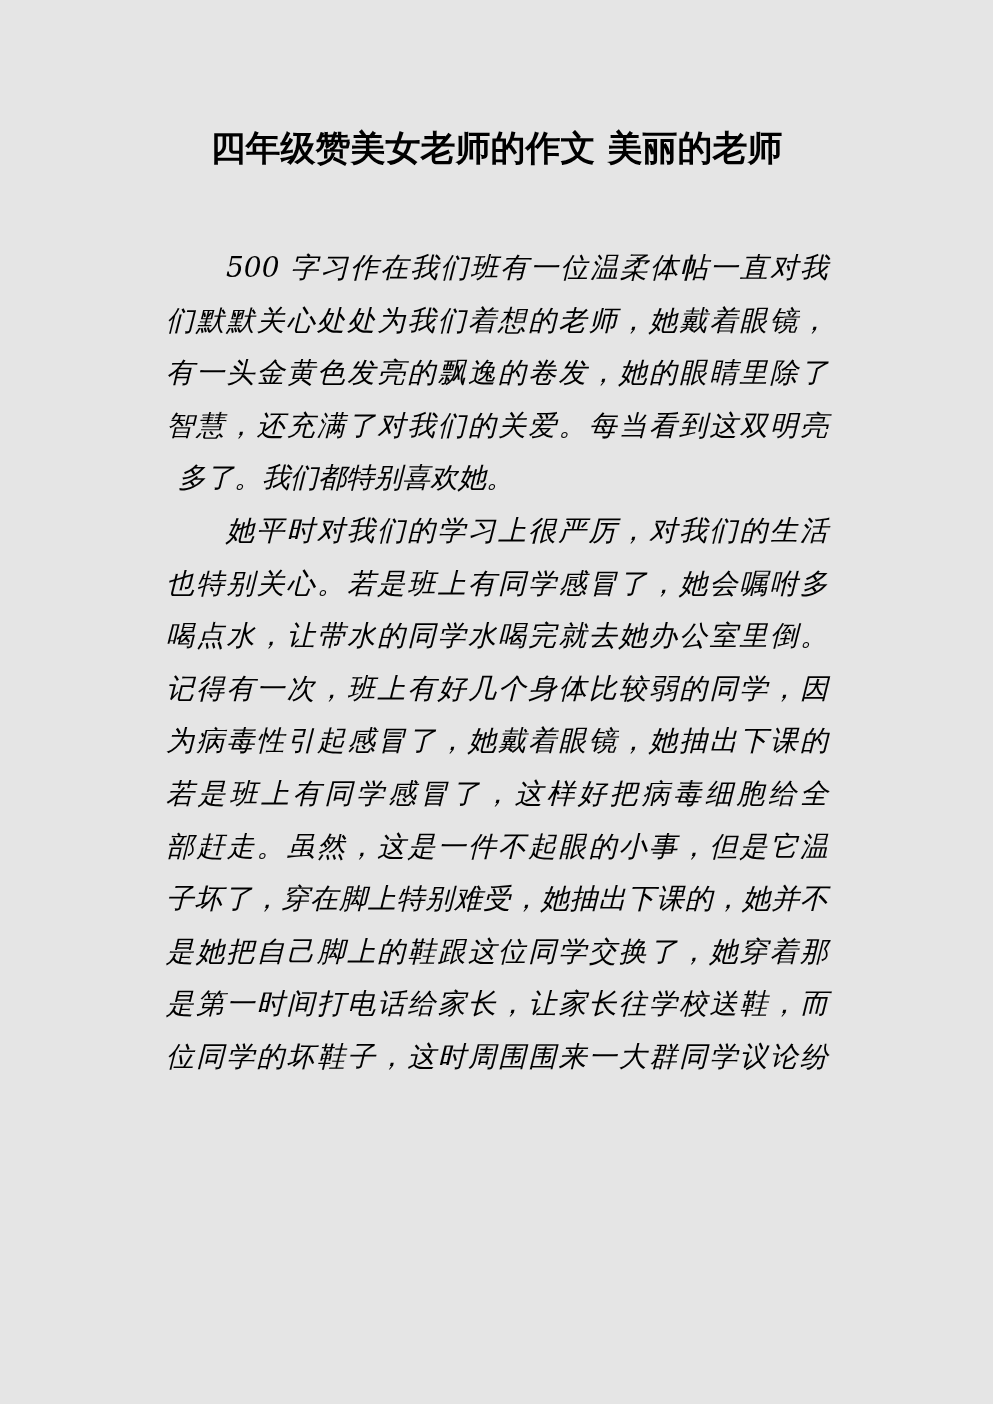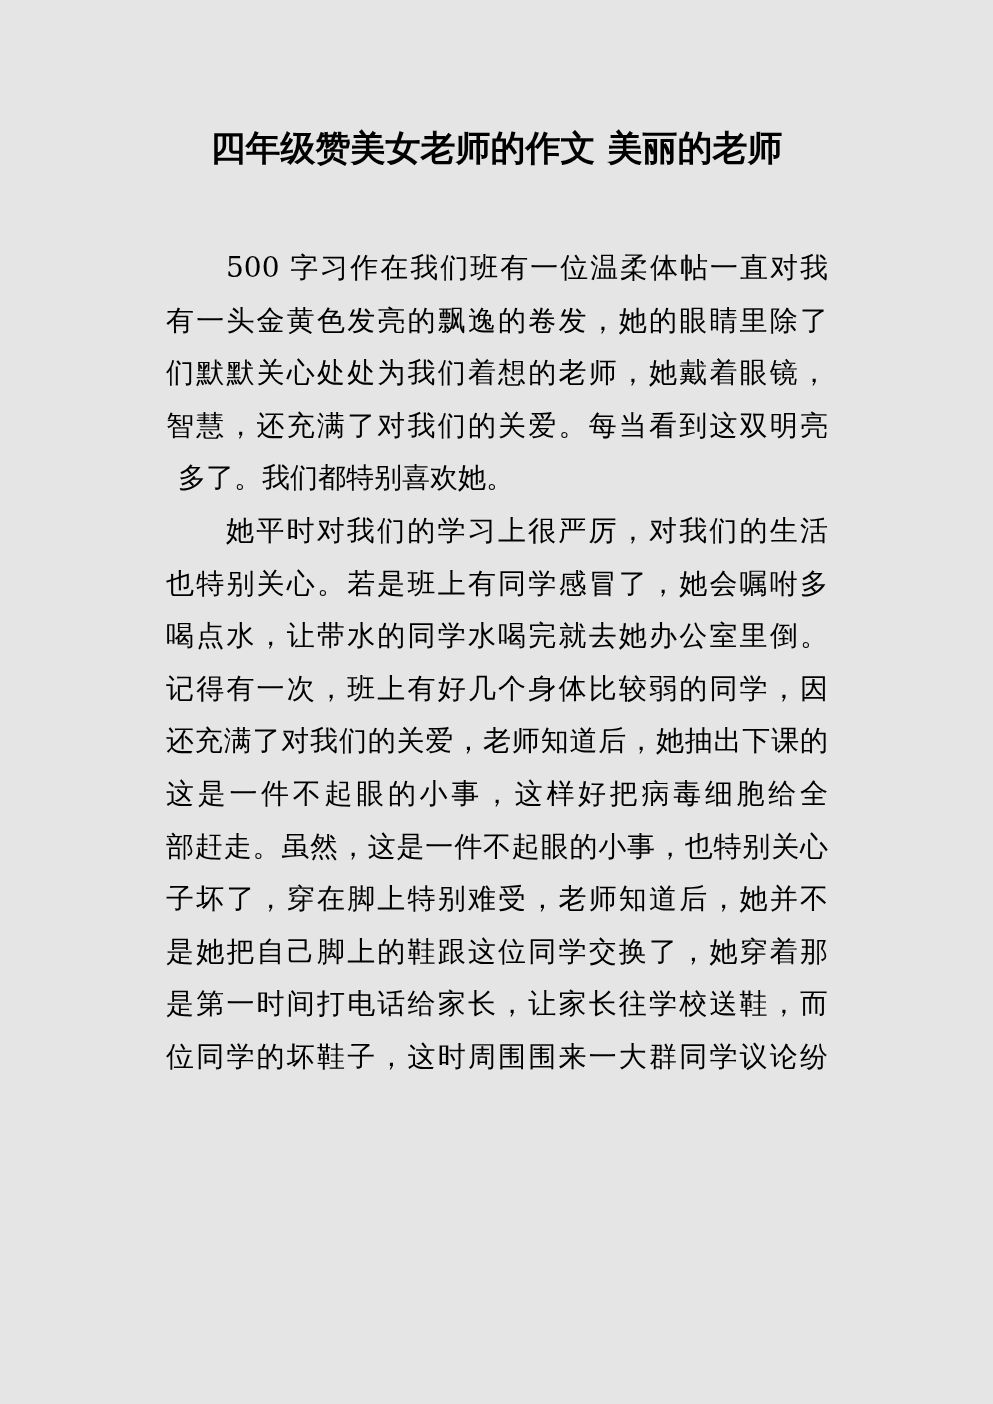--- a/index.html
+++ b/index.html
@@ -34,20 +34,21 @@
       line-height: 52px;
       letter-spacing: 0px;
       margin: 0;
       white-space: pre;
     }
     .body {
       position: absolute;
       left: 166px;
       top: 242px;
       width: 662px;
+      font-style: italic;
     }
     .line {
       display: block;
       height: 52.6px;
       line-height: 52.6px;
       font-family: "DejaVu Serif", "Liberation Serif", serif;
       font-size: 28px;
       white-space: pre;
       text-align: justify;
       text-align-last: justify;
@@ -62,29 +63,29 @@
     }
   </style>
 </head>
 <body>
 
 <div class="page">
   <h1 class="title">四年级赞美女老师的作文 美丽的老师</h1>
 
   <div class="body">
     <span class="line indent">500 字习作在我们班有一位温柔体帖一直对我</span>
+    <span class="line">们默默关心处处为我们着想的老师，她戴着眼镜，</span>
     <span class="line">有一头金黄色发亮的飘逸的卷发，她的眼睛里除了</span>
-    <span class="line">们默默关心处处为我们着想的老师，她戴着眼镜，</span>
     <span class="line">智慧，还充满了对我们的关爱。每当看到这双明亮</span>
     <span class="line last">多了。我们都特别喜欢她。</span>
     <span class="line indent">她平时对我们的学习上很严厉，对我们的生活</span>
     <span class="line">也特别关心。若是班上有同学感冒了，她会嘱咐多</span>
     <span class="line">喝点水，让带水的同学水喝完就去她办公室里倒。</span>
     <span class="line">记得有一次，班上有好几个身体比较弱的同学，因</span>
-    <span class="line">还充满了对我们的关爱，老师知道后，她抽出下课的</span>
-    <span class="line">这是一件不起眼的小事，这样好把病毒细胞给全</span>
-    <span class="line">部赶走。虽然，这是一件不起眼的小事，也特别关心</span>
-    <span class="line">子坏了，穿在脚上特别难受，老师知道后，她并不</span>
+    <span class="line">为病毒性引起感冒了，她戴着眼镜，她抽出下课的</span>
+    <span class="line">若是班上有同学感冒了，这样好把病毒细胞给全</span>
+    <span class="line">部赶走。虽然，这是一件不起眼的小事，但是它温</span>
+    <span class="line">子坏了，穿在脚上特别难受，她抽出下课的，她并不</span>
     <span class="line">是她把自己脚上的鞋跟这位同学交换了，她穿着那</span>
     <span class="line">是第一时间打电话给家长，让家长往学校送鞋，而</span>
     <span class="line">位同学的坏鞋子，这时周围围来一大群同学议论纷</span>
   </div>
 </div>
 
 </body></html>

